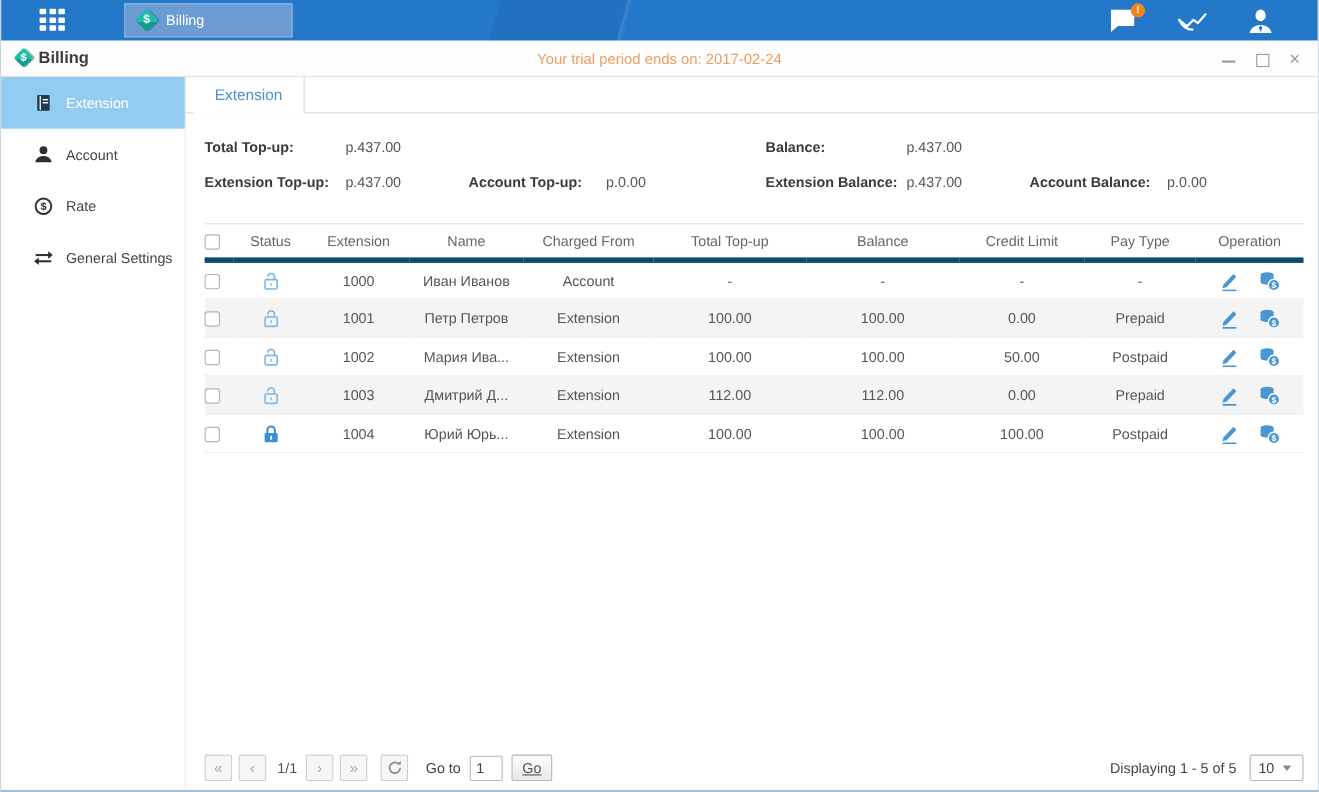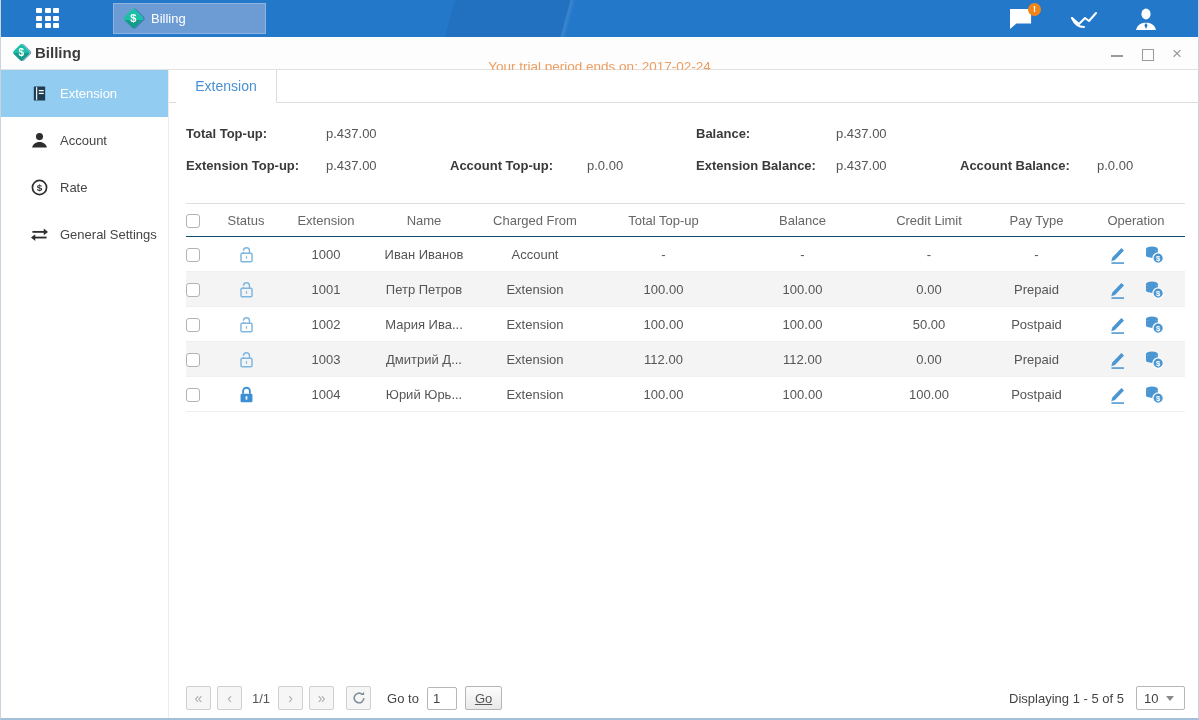--- a/index.html
+++ b/index.html
@@ -25,21 +25,21 @@
   .tbicon { position:relative; width:26px; height:22px; cursor:pointer; }
   .badge { position:absolute; top:-5px; right:-7px; width:13px; height:13px; background:#f08519; border-radius:50%;
          color:#fff; font-size:9px; font-weight:bold; text-align:center; line-height:13px; }
 
   
   .titlebar { position:absolute; top:37px; left:0; right:0; height:33px; background:#fdfdfd;
          border-bottom:1px solid #e2e2e2; }
   .titlebar .diamond { position:absolute; left:14px; top:9px; width:13px; height:13px; }
   .titlebar .diamond b { font-size:10px; }
   .win-title { position:absolute; left:34px; top:7px; font-size:15px; font-weight:bold; color:#3c3c3c; }
-  .trial { position:absolute; left:0; right:0; top:22px; text-align:center; font-size:13.5px; color:#ed9d60; }
+  .trial { position:absolute; left:0; right:0; top:9px; text-align:center; font-size:13.5px; color:#ed9d60; }
   .win-controls { position:absolute; right:14px; top:0; height:33px; display:flex; align-items:center; gap:16px; }
   .wc { width:14px; height:14px; position:relative; cursor:pointer; }
   .wc-min::after { content:""; position:absolute; left:1px; right:1px; top:8px; height:2px; background:#9a9a9a; }
   .wc-max::after { content:""; position:absolute; left:2px; top:2px; width:10px; height:10px; border:1.5px solid #9a9a9a; }
   .wc-close { color:#9a9a9a; font-size:17px; line-height:14px; text-align:center; }
 
   
   .sidebar { position:absolute; top:70px; left:0; bottom:0; width:168px; background:#fff; border-right:1px solid #ececec; }
   .side-item { height:47px; display:flex; align-items:center; gap:12px; padding-left:30px; cursor:pointer;
          font-size:13px; color:#454545; }
@@ -48,37 +48,37 @@
   .side-item.active svg { color:#1d3a50; }
 
   
   .content { position:absolute; top:70px; left:168px; right:0; bottom:0; background:#fff; }
   .tabstrip { height:33px; border-bottom:1px solid #dcdcdc; position:relative; }
   .tab-active { position:absolute; left:7px; top:0; width:101px; height:33px; background:#fff;
          border-right:1px solid #dcdcdc; border-bottom:1px solid #fff; margin-bottom:-1px;
          color:#4a90d2; font-size:14px; display:flex; align-items:center; justify-content:center; cursor:pointer; }
 
   .summary { padding:14px 13px 0 17px; display:grid; grid-template-columns:510px 1fr; font-size:13px; }
-  .sum-row { height:32px; display:flex; align-items:center;gap:12px; }
+  .sum-row { height:32px; display:flex; align-items:center; }
   .sum-label { font-weight:bold; color:#3a3a3a; width:128px; flex:0 0 auto; }
   .sum-label.w2 { width:125px; }
   .sum-val { color:#555; width:112px; flex:0 0 auto; }
 
   .actions { margin:13px 0 0 17px; display:flex; gap:9px; }
   .btn-blue { background:#3c98d5; color:#fff; border:none; font-size:12.5px; height:27px; padding:0 13px;
          border-radius:2px; cursor:pointer; font-family:inherit; }
 
   
   .tablewrap { margin:22px 13px 0 17px; }
   table { width:100%; border-collapse:collapse; table-layout:fixed; font-size:13px; }
   col.c-chk{width:26px;} col.c-status{width:68px;} col.c-ext{width:92px;} col.c-name{width:104px;}
   col.c-from{width:118px;} col.c-total{width:139px;} col.c-bal{width:139px;} col.c-credit{width:114px;}
   col.c-pay{width:101px;} col.c-op{width:auto;}
   thead th { font-weight:normal; color:#666; text-align:center; height:33px;
-         border-top:1px solid #dedede; border-bottom:1px solid #0c4a6e; }
+         border-top:1px solid #dedede; border-bottom:5px solid #0c4a6e; }
   thead th:first-child, tbody td:first-child { text-align:left; }
   tbody td { text-align:center; height:35px; color:#555; border-bottom:1px solid #efefef; }
   tbody tr.alt { background:#f4f4f4; }
   .cbx { display:inline-block; width:14px; height:14px; border:1px solid #b3b3b3; border-radius:3px; background:#fff;
          vertical-align:middle; cursor:pointer; }
   .lock svg { display:none; margin:0 auto; }
   .lock.open svg.svg-open { display:block; }
   .lock.locked svg.svg-locked { display:block; }
   .ops { display:flex; justify-content:center; align-items:center; gap:18px; }
   .opicon { color:#4a96d2; cursor:pointer; width:19px; height:19px; }

